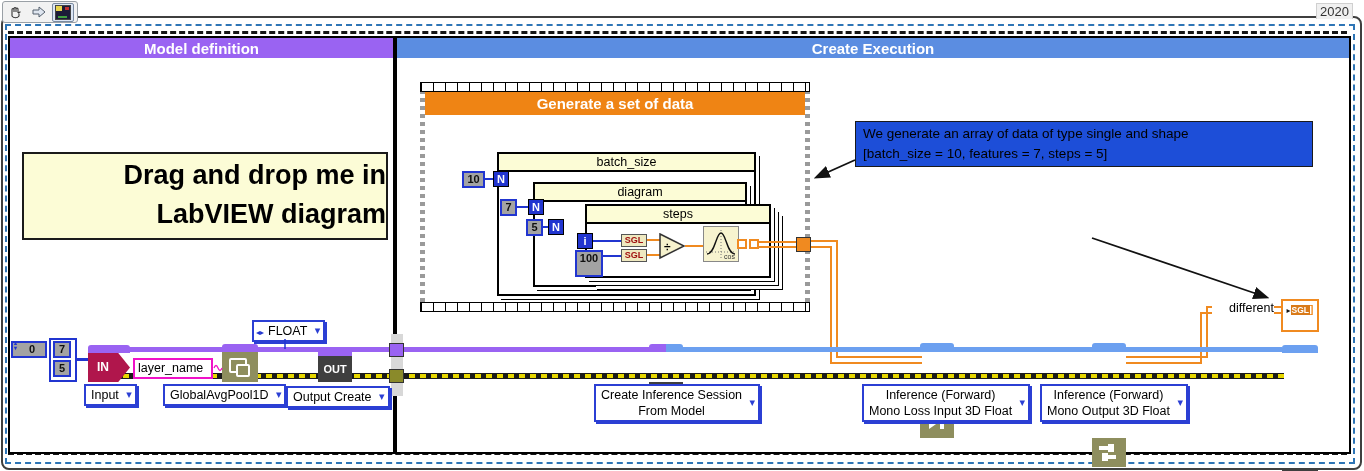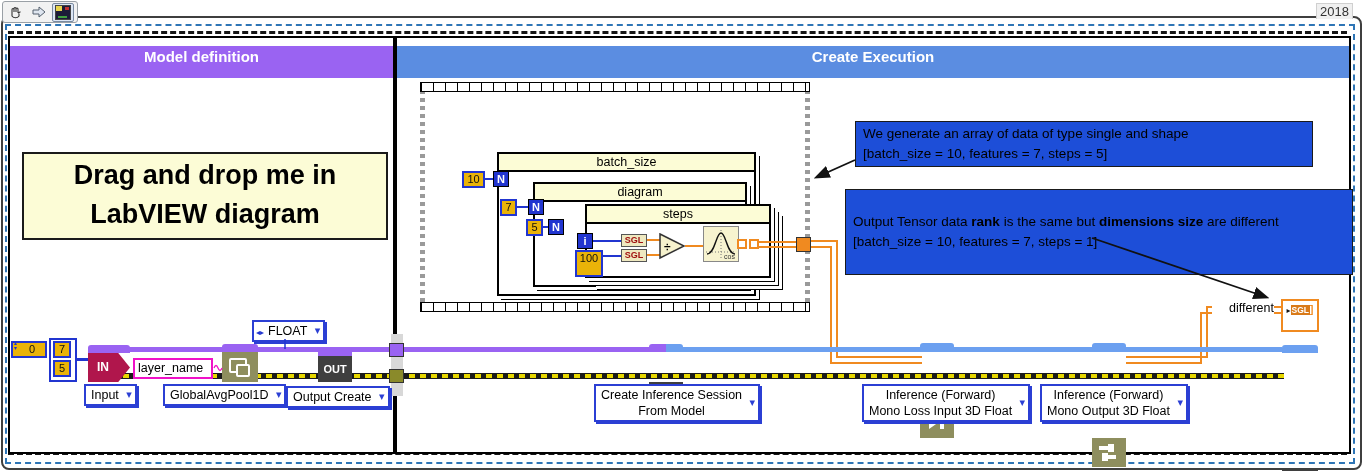--- a/index.html
+++ b/index.html
@@ -9,33 +9,33 @@
   
   .snippet-border{border:2px solid #3f3f3f;border-radius:8px;}
   .ants{border:2px dashed #2e75b6;}
   .dashline{border-top:3px dashed #151515;height:0;}
   .toolbar{background:#f2f2f2;border:1px solid #9aa0a6;border-radius:3px;display:flex;align-items:center;gap:3px;padding:1px 3px;}
   .tbtn{width:20px;height:17px;display:flex;align-items:center;justify-content:center;}
   .tbtn.pressed{border:1px solid #7a8aa0;background:#dce6f5;border-radius:2px;}
   .version{font-size:13px;color:#333;background:#f0f0f0;padding:0 3px;border:1px solid #d0d0d0;border-bottom:none;}
   
   .frame{border:2px solid #000;background:#fff;}
-  .frame-title{position:absolute;left:0;top:8px;right:0;height:32px;color:#fff;font-weight:bold;
+  .frame-title{position:absolute;left:0;top:0;right:0;height:20px;color:#fff;font-weight:bold;
                font-size:15px;text-align:center;line-height:22px;}
   
   .note{background:#1d4ed8;border:1px solid #1a1a1a;font-size:13.5px;line-height:20px;
         padding:2px 7px;white-space:pre-line;}
-  .bignote{background:#fcfcd6;border:2px solid #1a1a1a;font-size:27px;font-weight:bold;text-align:center;
+  .bignote{background:#fcfcd6;border:2px solid #1a1a1a;font-size:27px;font-weight:bold;text-align:right;
            line-height:39px;white-space:pre-line;padding-top:2px;}
   
   .dd{background:#fff;border:2px solid #2b3fd4;box-shadow:2px 2px 0 #2b3fd4;font-size:12.5px;
       line-height:16px;text-align:center;padding:1px 16px 1px 5px;white-space:pre;color:#000;}
   .dd .caret{position:absolute;right:3px;top:50%;transform:translateY(-55%);color:#2b3fd4;font-size:11px;}
   
-  .const{background:#eab308;border:2px solid #2135d0;font-size:11px;font-weight:normal;text-align:center;
+  .const{background:#a3a3a3;border:2px solid #2135d0;font-size:11px;font-weight:bold;text-align:center;
          color:#101010;box-sizing:border-box;line-height:12px;}
   .term{background:#2135d0;border:1px solid #000;color:#fff;font-weight:bold;font-size:11px;
         text-align:center;box-sizing:border-box;line-height:14px;}
   
   .wire{position:absolute;}
   .err{height:4px;background:repeating-linear-gradient(90deg,#1a1a1a 0 5px,#e8d800 5px 11px);
        border-top:1px solid #1a1a1a;border-bottom:1px solid #1a1a1a;}
   
   .strip{height:10px;box-sizing:border-box;border:1px solid #000;
          background-image:repeating-linear-gradient(90deg,#000 0 1px,#fff 1px 12px);background-color:#fff;}
@@ -77,35 +77,36 @@
         </svg>
     </div>
     <div class="tbtn pressed">
       <div style="position:relative;width:14px;height:13px;background:#1c1c38;border:1px solid #444;">
         <div style="position:absolute;left:0;top:0;width:6px;height:5px;background:#e8d44d;"></div>
         <div style="position:absolute;right:1px;top:1px;width:4px;height:3px;background:#c03030;"></div>
         <div style="position:absolute;left:2px;bottom:1px;width:9px;height:2px;background:#3f9f3f;"></div>
       </div>
     </div>
   </div>
-  <div class="abs version" style="left:1316px;top:3px;">2018</div>
+  <div class="abs version" style="left:1316px;top:3px;">2020</div>
 
   <div class="abs frame" style="left:8px;top:36px;width:383px;height:414px;">
     <div class="frame-title" style="background:#9a63f2;">Model definition</div>
   </div>
   <div class="abs frame" style="left:395px;top:36px;width:952px;height:414px;">
     <div class="frame-title" style="background:#5b8de1;">Create Execution</div>
   </div>
 
   <div class="abs bignote" style="left:22px;top:152px;width:362px;height:82px;">Drag and drop me in
 LabVIEW diagram</div>
 
   <div class="abs strip" style="left:420px;top:82px;width:390px;"></div>
   <div class="abs side" style="left:420px;top:92px;width:5px;height:210px;"></div>
   <div class="abs side" style="left:805px;top:92px;width:5px;height:210px;"></div>
+  <div class="abs" style="left:425px;top:92px;width:380px;height:23px;background:#ef8414;color:#fff;font-weight:bold;font-size:15px;text-align:center;line-height:23px;">Generate a set of data</div>
   <div class="abs" style="left:425px;top:115px;width:380px;height:187px;background:#fff;"></div>
   <div class="abs strip" style="left:420px;top:302px;width:390px;"></div>
 
   <div class="abs loop s1" style="left:497px;top:152px;width:259px;height:144px;">
     <div class="loop-head">batch_size</div>
   </div>
   <div class="abs loop s2" style="left:533px;top:182px;width:214px;height:105px;">
     <div class="loop-head">diagram</div>
   </div>
   <div class="abs loop s3" style="left:585px;top:204px;width:186px;height:74px;">
@@ -245,24 +246,20 @@
   <div class="abs dd" style="left:286px;top:386px;"><span>Output Create</span><span class="caret">▾</span></div>
   <div class="abs dd" style="left:594px;top:384px;"><span>Create Inference Session
 From Model</span><span class="caret">▾</span></div>
   <div class="abs dd" style="left:862px;top:384px;"><span>Inference (Forward)
 Mono Loss Input 3D Float</span><span class="caret">▾</span></div>
   <div class="abs dd" style="left:1040px;top:384px;"><span>Inference (Forward)
 Mono Output 3D Float</span><span class="caret">▾</span></div>
 
   <div class="abs note" style="left:855px;top:121px;width:442px;">We generate an array of data of type single and shape
 [batch_size = 10, features = 7, steps = 5]</div>
-  <div class="abs note" style="left:845px;top:189px;width:492px;">
-    <span>Output Tensor data </span><b>rank</b><span> is the same but </span><b>dimensions size</b><span> are different</span>
-    <div>[batch_size = 10, features = 7, steps = 1]</div>
-  </div>
 
   <div class="abs" style="left:1212px;top:301px;width:62px;background:#fff;font-size:12.5px;text-align:right;">different</div>
   <div class="abs" style="left:1281px;top:299px;width:38px;height:33px;border:2px solid #f08a20;background:#fff;box-sizing:border-box;text-align:center;line-height:14px;">
     <span style="font-size:8px;color:#111;">▸</span><span style="font-size:8.5px;font-weight:bold;color:#fff;background:#d97a18;padding:0 1px;">SGL</span><span style="font-size:10px;font-weight:bold;color:#f08a20;">]</span>
   </div>
 
   <svg class="abs" width="1364" height="471" style="left:0;top:0;pointer-events:none;">
     <defs>
       <marker id="ah" markerWidth="9" markerHeight="7" refX="7" refY="3.5" orient="auto">
           <polygon points="0 0, 9 3.5, 0 7" fill="#111"></polygon>

